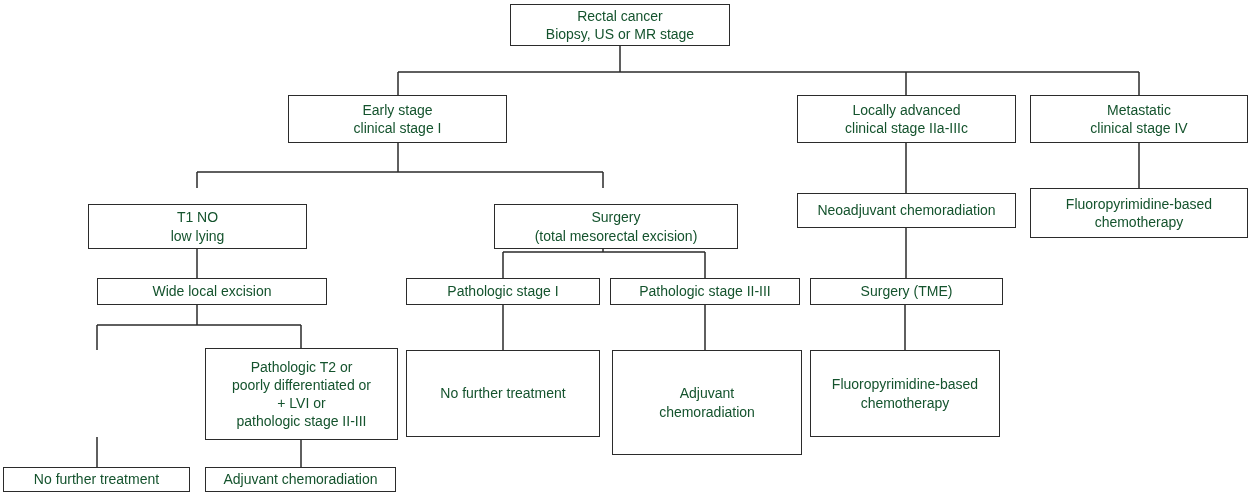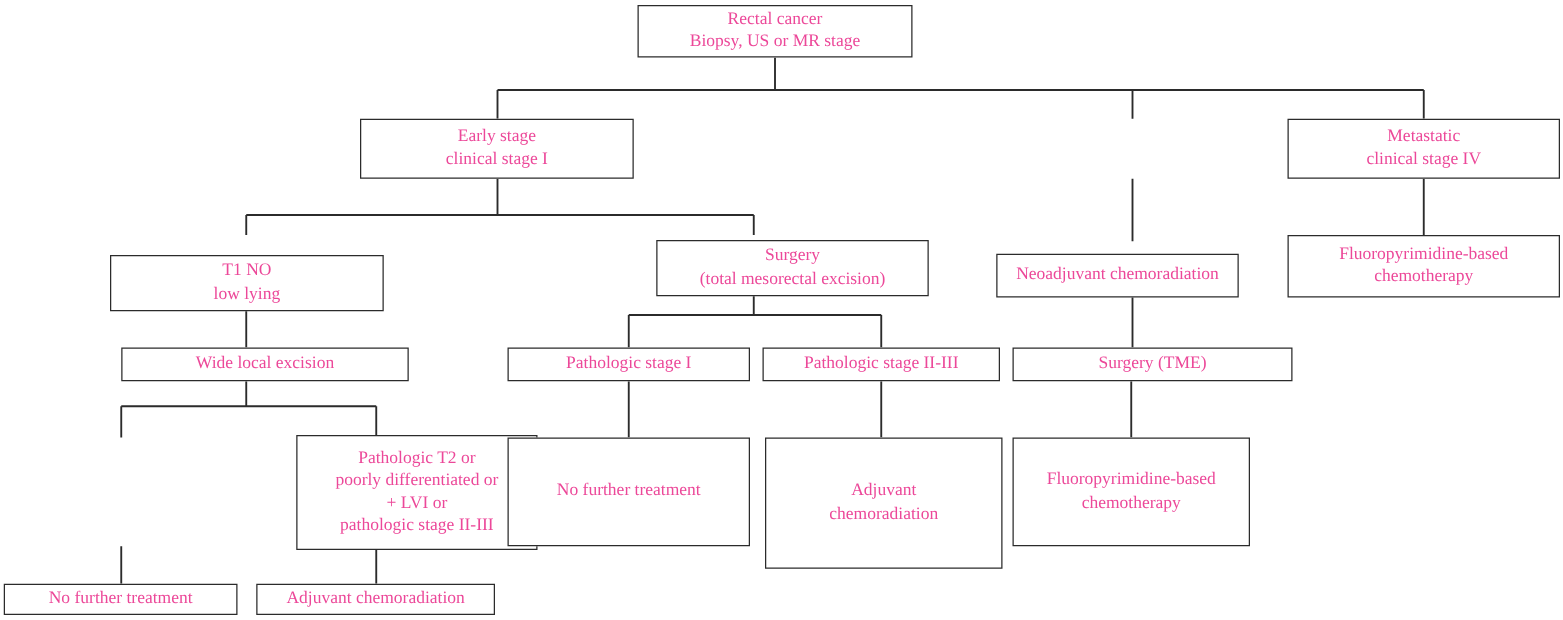--- a/index.html
+++ b/index.html
@@ -5,22 +5,22 @@
   html, body {
     margin: 0;
     padding: 0;
     background: #ffffff;
   }
   #canvas {
     position: relative;
     width: 1250px;
     height: 496px;
     background: #ffffff;
-    font-family: Liberation Serif, serif;
-    color: #ec4899;
+    font-family: Liberation Sans, sans-serif;
+    color: #14532d;
     overflow: hidden;
   }
   .node {
     position: absolute;
     box-sizing: border-box;
     border: 1.6px solid #2b2b2b;
     background: #ffffff;
     display: flex;
     align-items: center;
     justify-content: center;
@@ -64,45 +64,47 @@
 
     <path d="M97,437 V467 M301,440 V467" fill="none" stroke="#2b2b2b" stroke-width="1.5"></path>
   </svg>
 
   <div class="node" style="left:510px; top:4px; width:220px; height:42px;">Rectal cancer
 Biopsy, US or MR stage</div>
 
   <div class="node" style="left:288px; top:95px; width:219px; height:48px;">Early stage
 clinical stage I</div>
 
+  <div class="node" style="left:797px; top:95px; width:219px; height:48px;">Locally advanced
+clinical stage IIa-IIIc</div>
 
   <div class="node" style="left:1030px; top:95px; width:218px; height:48px;">Metastatic
 clinical stage IV</div>
 
   <div class="node" style="left:88px; top:188px; width:219px; height:45px;margin-top:16px;">T1 NO
 low lying</div>
 
-  <div class="node" style="left:494px; top:192px; width:218px; height:45px;margin-left:31px;">Surgery
+  <div class="node" style="left:494px; top:204px; width:244px; height:45px;">Surgery
 (total mesorectal excision)</div>
 
-  <div class="node" style="left:797px; top:203px; width:194px; height:35px;">Neoadjuvant chemoradiation</div>
+  <div class="node" style="left:797px; top:193px; width:219px; height:35px;">Neoadjuvant chemoradiation</div>
 
   <div class="node" style="left:1030px; top:188px; width:218px; height:50px;">Fluoropyrimidine-based
 chemotherapy</div>
 
   <div class="node" style="left:97px; top:278px; width:230px; height:27px;">Wide local excision</div>
 
   <div class="node" style="left:406px; top:278px; width:194px; height:27px;">Pathologic stage I</div>
 
   <div class="node" style="left:610px; top:278px; width:190px; height:27px;">Pathologic stage II-III</div>
 
-  <div class="node" style="left:810px; top:278px; width:224px; height:27px;">Surgery (TME)</div>
+  <div class="node" style="left:810px; top:278px; width:193px; height:27px;">Surgery (TME)</div>
 
 
-  <div class="node" style="left:205px; top:348px; width:193px; height:92px;margin-left:32px;">Pathologic T2 or
+  <div class="node" style="left:205px; top:348px; width:193px; height:92px;">Pathologic T2 or
 poorly differentiated or
 + LVI or
 pathologic stage II-III</div>
 
   <div class="node" style="left:406px; top:350px; width:194px; height:87px;">No further treatment</div>
 
   <div class="node" style="left:612px; top:350px; width:190px; height:105px;">Adjuvant
 chemoradiation</div>
 
   <div class="node" style="left:810px; top:350px; width:190px; height:87px;">Fluoropyrimidine-based

